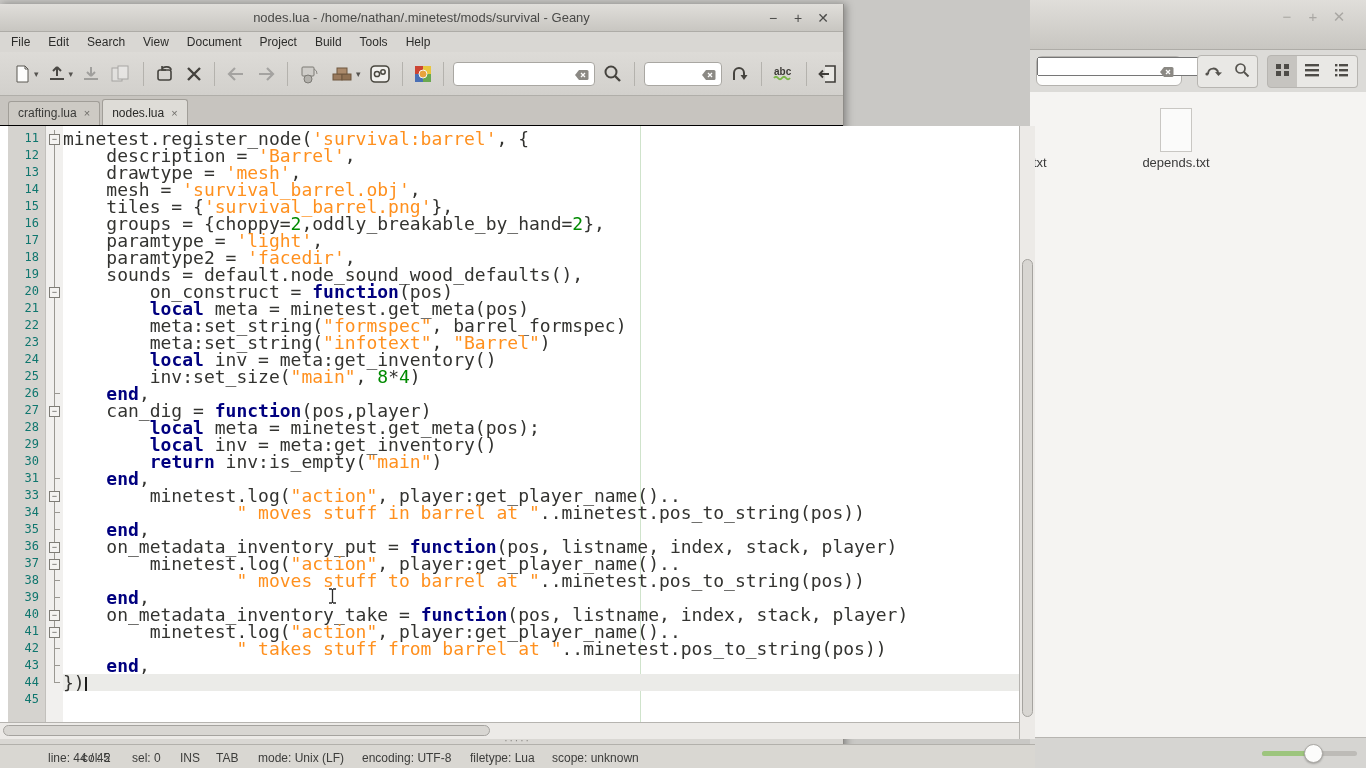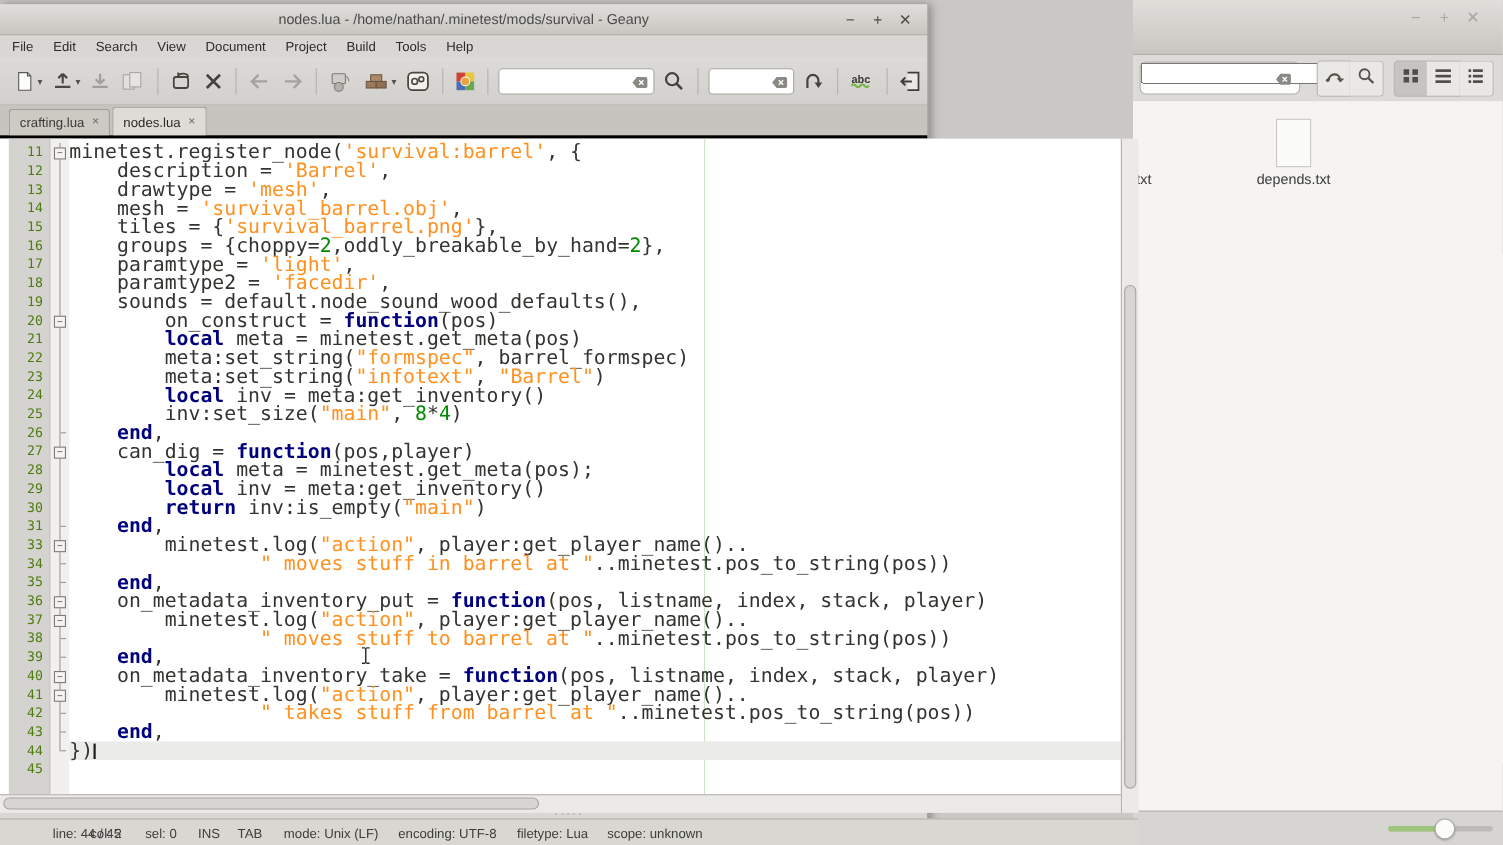--- a/index.html
+++ b/index.html
@@ -58,40 +58,40 @@
   .tbtn.disabled { opacity:.38; filter:grayscale(1); }
   .tbtn svg { display:block; }
   .tb-sep { width:1px; height:24px; background:#b4b2ad; margin:0 6px; }
   .drop { font-size:9px; color:#55534f; margin-left:2px; }
   .tentry { height:24px; background:#fff; border:1px solid #a9a7a2; border-radius:4px;
             position:relative; margin:0 3px; }
   .tentry .clear { position:absolute; right:4px; top:4px; width:16px; height:16px; }
   .tentry input { position:absolute; left:4px; top:1px; right:22px; bottom:1px; border:none; outline:none;
                   font-size:12px; background:transparent; width:calc(100% - 26px); }
 
-  .tabbar { height:30px; background:#c7c4bf; border-bottom:3px solid #000000; position:relative;
+  .tabbar { height:30px; background:#c7c4bf; border-bottom:1px solid #000000; position:relative;
             display:flex; align-items:flex-end; padding-left:8px; }
   .tab { display:flex; align-items:center; gap:7px; font-size:12px; color:#3a3a38;
          border:1px solid #a19e98; border-bottom:none; border-radius:3px 3px 0 0;
          padding:4px 9px 5px 9px; margin-right:2px; background:#cdcac4; }
   .tab.active { background:#dedcd7; padding-top:6px; color:#2a2a28; }
   .tab .x { font-size:11px; color:#6e6c68; }
 
   
   .editor { position:absolute; left:0; top:122px; width:1019px; height:596px; background:#ffffff;
             overflow:hidden; }
   .strip-num  { position:absolute; left:8px; top:0; bottom:0; width:38px; background:#d5d3cf;
                 border-right:1px solid #c2c0bc; }
   .strip-fold { position:absolute; left:46px; top:0; bottom:0; width:17px; background:#f1f0ee; }
   .edge-line { position:absolute; left:640px; top:0; bottom:0; width:1px; background:#cfe3cb; }
   .rows { position:absolute; left:0; top:4px; right:0; }
   .row { display:flex; height:17px; }
   .row .mk { width:8px; }
   .row .num { width:38px; text-align:right; padding-right:7px; font-family:"DejaVu Sans Mono",monospace;
-              font-size:12px; line-height:17px; color:#4d7c0f; }
+              font-size:12px; line-height:17px; color:#0f766e; }
   .row .fold { width:17px; position:relative; }
   .fold.v::before, .fold.tick::before, .fold.box::before
        { content:""; position:absolute; left:8px; top:0; bottom:0; width:1px; background:#9a9892; }
   .fold.corner::before { content:""; position:absolute; left:8px; top:0; height:9px; width:1px; background:#9a9892; }
   .fold.tick::after, .fold.corner::after
        { content:""; position:absolute; left:9px; top:8px; width:5px; height:1px; background:#9a9892; }
   .fold.box::after { content:"\2212"; position:absolute; left:3px; top:4px; width:9px; height:9px;
                      border:1px solid #7e7c76; background:#f4f3f1; color:#4c4a46; font-size:9px;
                      line-height:8px; text-align:center; }
   .row pre { flex:1; font-family:"DejaVu Sans Mono",monospace; font-size:18px; line-height:17px;

